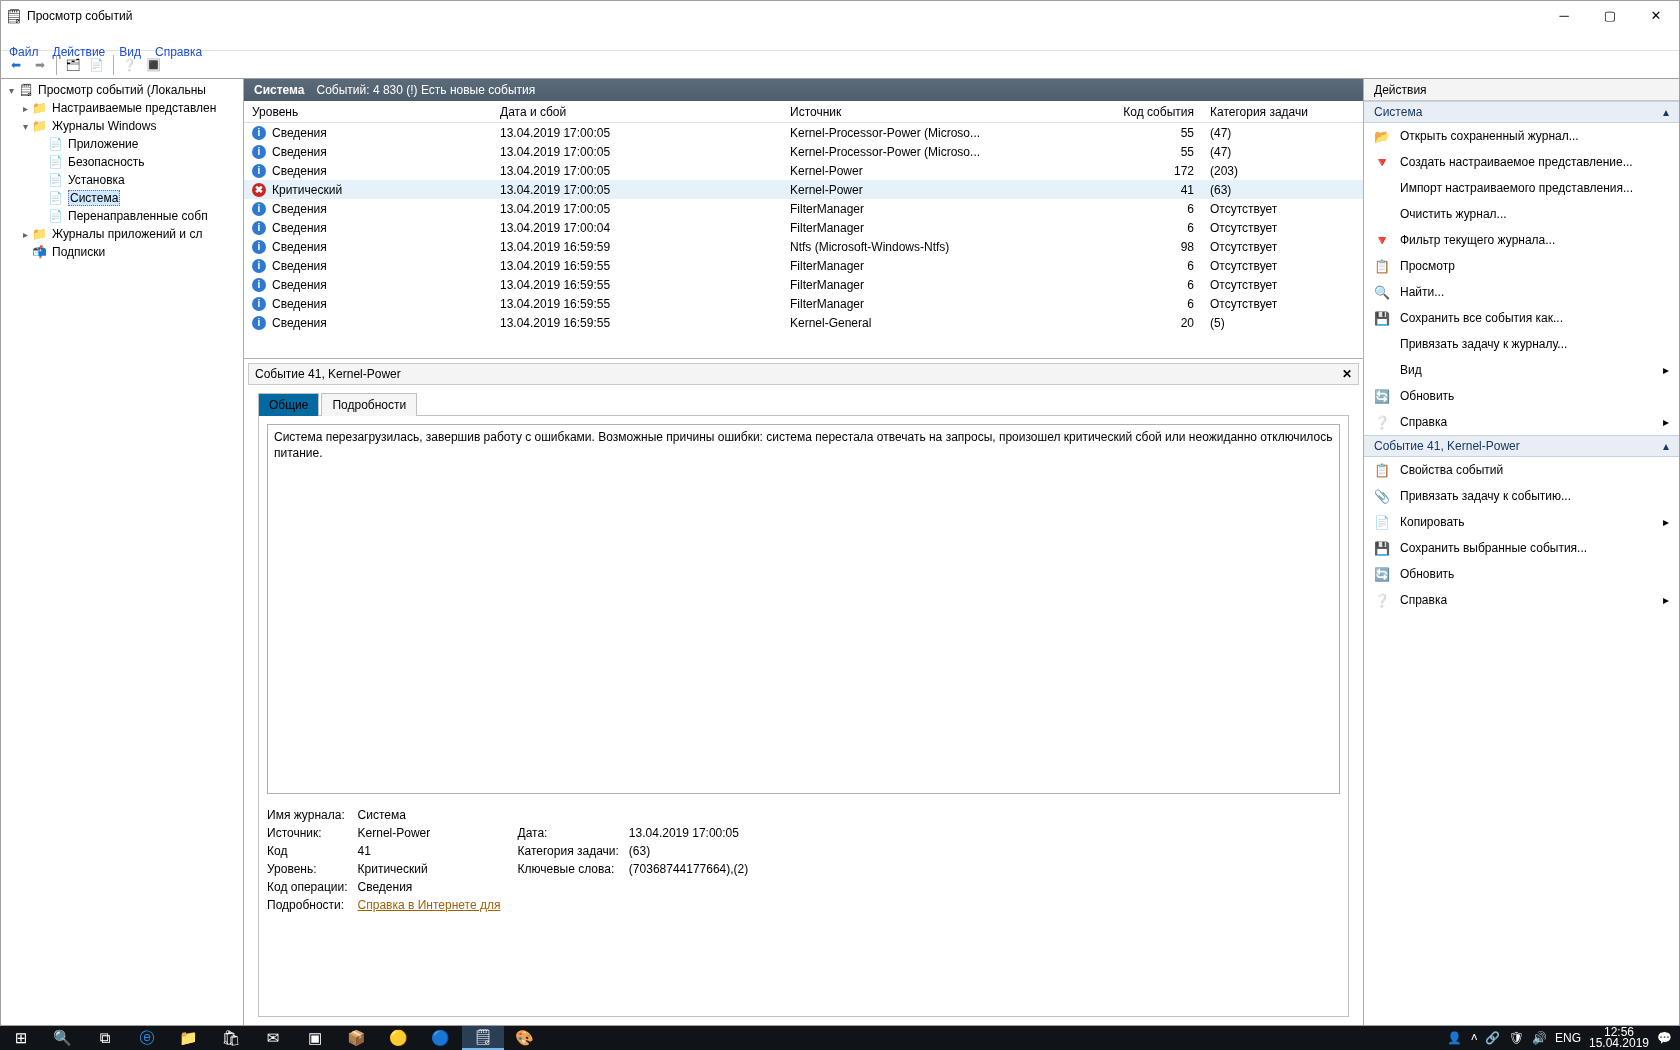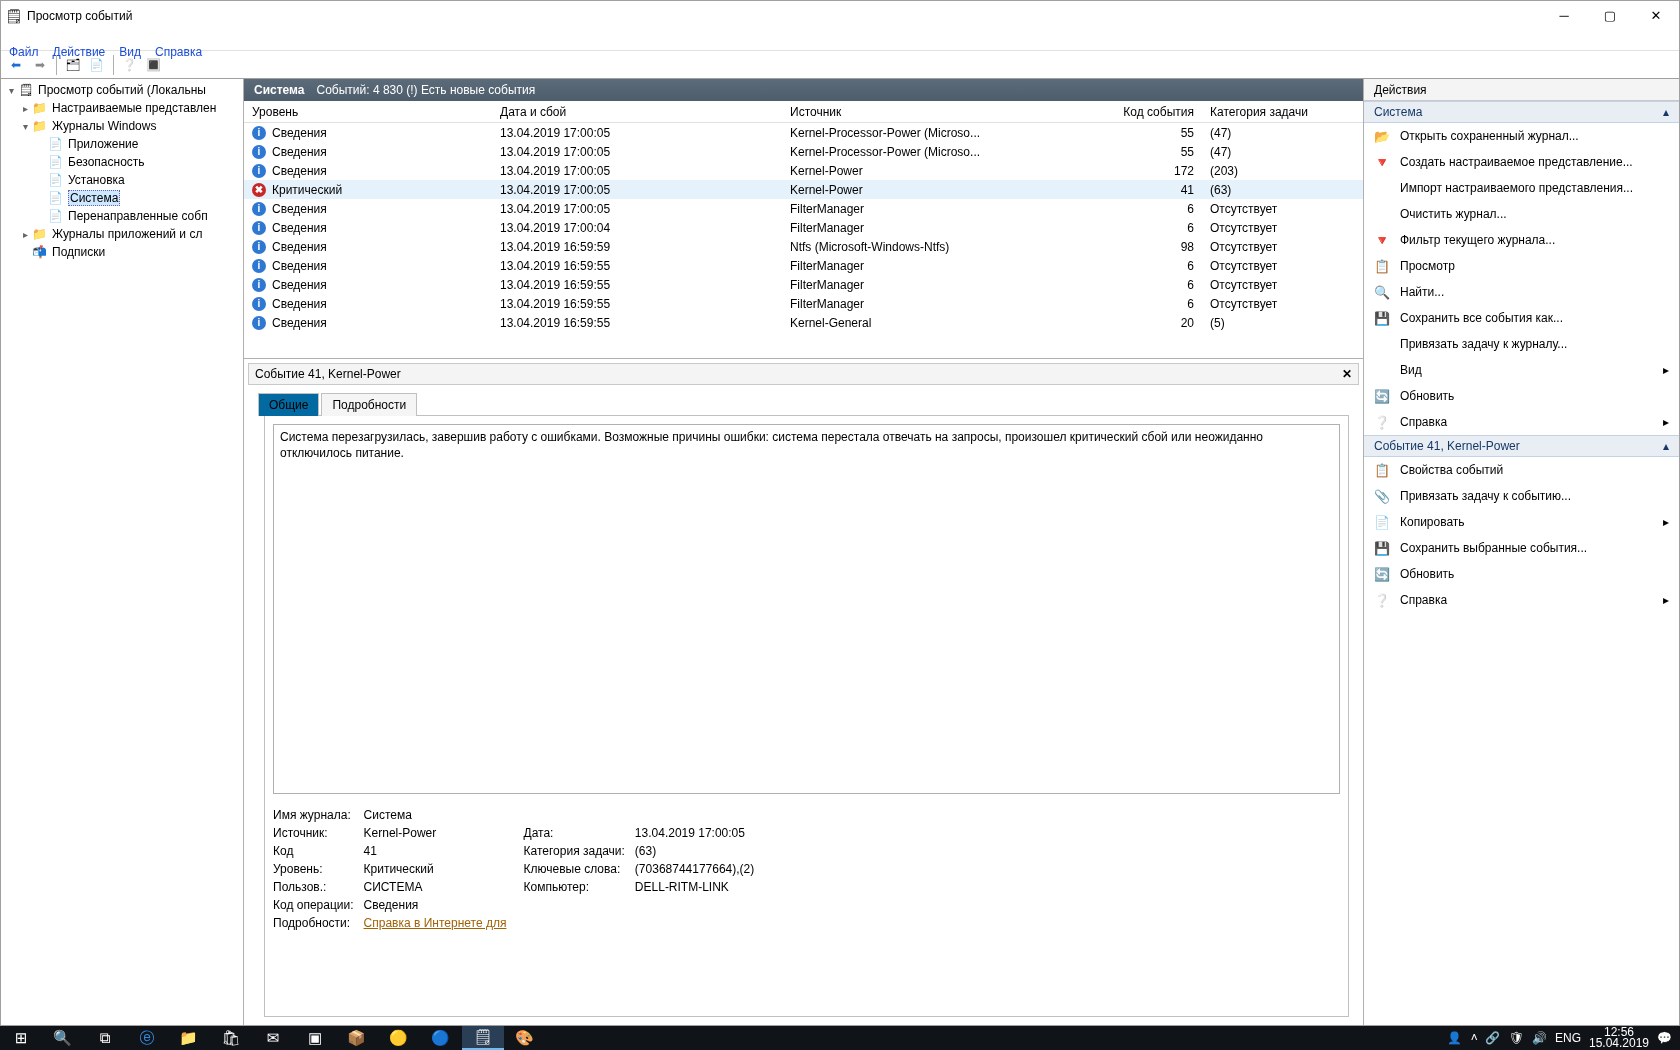--- a/index.html
+++ b/index.html
@@ -33,21 +33,21 @@
 .grow { height:19px; display:flex; align-items:center; }
 .grow.sel { background:#e5f1fb; }
 .lvicon { width:14px; height:14px; border-radius:50%; margin-right:6px; display:inline-flex; align-items:center; justify-content:center; font-size:10px; font-weight:bold; color:#fff; }
 .i-info { background:#2e78d2; } .i-crit { background:#c62828; }
 .detail { flex:1; display:flex; flex-direction:column; min-height:0; padding:4px 4px 0 4px; }
 .dethdr { height:22px; display:flex; align-items:center; justify-content:space-between; background:#f4f4f4; border:1px solid #c9c9c9; padding:0 6px; }
 .dethdr .x { font-weight:bold; cursor:default; }
 .tabs { height:26px; display:flex; align-items:flex-end; padding-left:10px; margin-top:4px; }
 .tab { padding:4px 10px; border:1px solid #c0c0c0; border-bottom:none; margin-right:2px; background:#f5f5f5; position:relative; top:1px; }
 .tab.active { background:#0369a1; z-index:2; }
-.tabarea { border:1px solid #c0c0c0; flex:1; margin:0 10px 8px 16px; display:flex; flex-direction:column; padding:8px; min-height:0; }
+.tabarea { border:1px solid #c0c0c0; flex:1; margin:0 10px 8px 10px; display:flex; flex-direction:column; padding:8px; min-height:0; }
 .msgbox { border:1px solid #b0b0b0; height:370px; padding:4px 6px; line-height:16px; }
 .props { margin-top:12px; font-size:12px; }
 .props table { border-collapse:collapse; }
 .props td { padding:2px 10px 2px 0; vertical-align:top; white-space:nowrap; }
 .props td.lbl { width:85px; }
 .props a { color:#a16207; text-decoration:underline; }
 .actions { width:315px; background:#fff; display:flex; flex-direction:column; }
 .ahdr { height:22px; background:#f4f4f4; border-bottom:1px solid #c9c9c9; padding:4px 10px; font-weight:normal; }
 .asec { background:#e9eef5; color:#163a66; padding:3px 10px; display:flex; justify-content:space-between; align-items:center; border-top:1px solid #c5d2e3; border-bottom:1px solid #c5d2e3; }
 .aitem { height:26px; display:flex; align-items:center; padding-left:10px; gap:10px; }
@@ -303,26 +303,20 @@
                 <td class="lbl">Код</td>
                 <td>41</td>
                 <td>Категория задачи:</td>
                 <td>(63)</td>
               </tr>
               <tr>
                 <td class="lbl">Уровень:</td>
                 <td>Критический</td>
                 <td>Ключевые слова:</td>
                 <td>(70368744177664),(2)</td>
-              </tr>
-              <tr>
-                <td class="lbl">Пользов.:</td>
-                <td>СИСТЕМА</td>
-                <td>Компьютер:</td>
-                <td>DELL-RITM-LINK</td>
               </tr>
               <tr>
                 <td class="lbl">Код операции:</td>
                 <td>Сведения</td>
                 <td></td>
                     <td></td>
               </tr>
               <tr>
                 <td class="lbl">Подробности:</td>
                 <td colspan="3"><a href="#">Справка в Интернете для </a></td>

